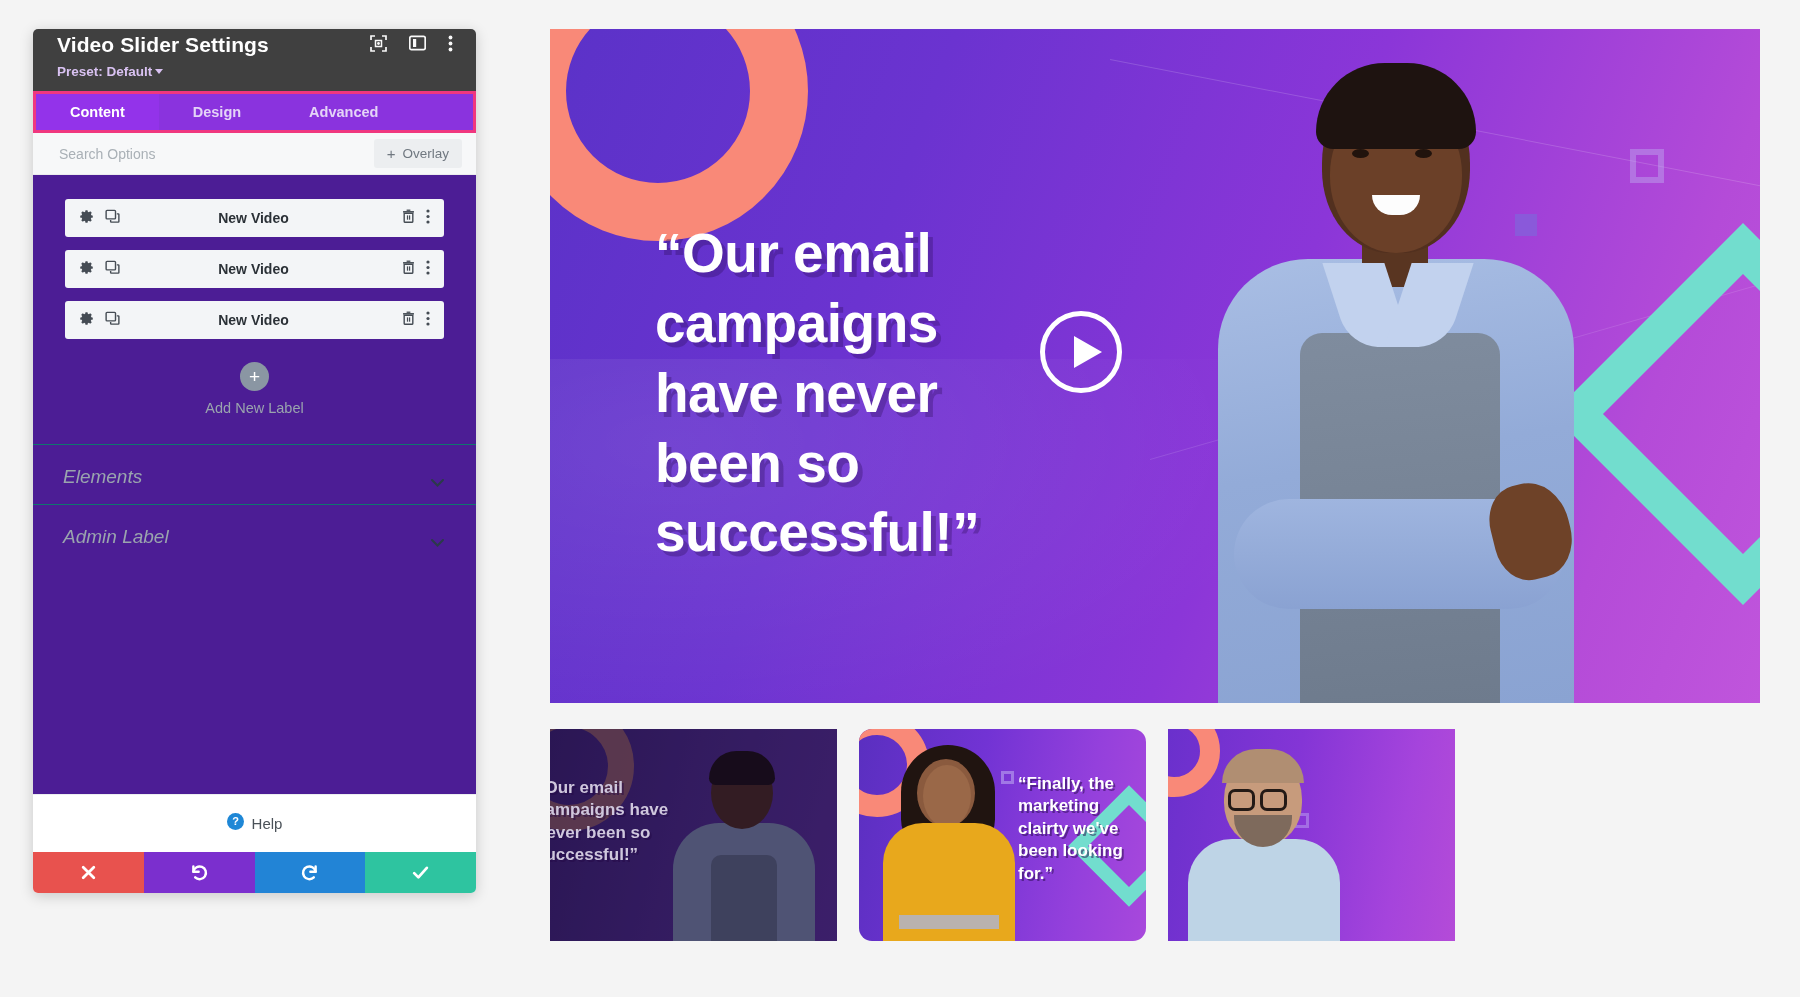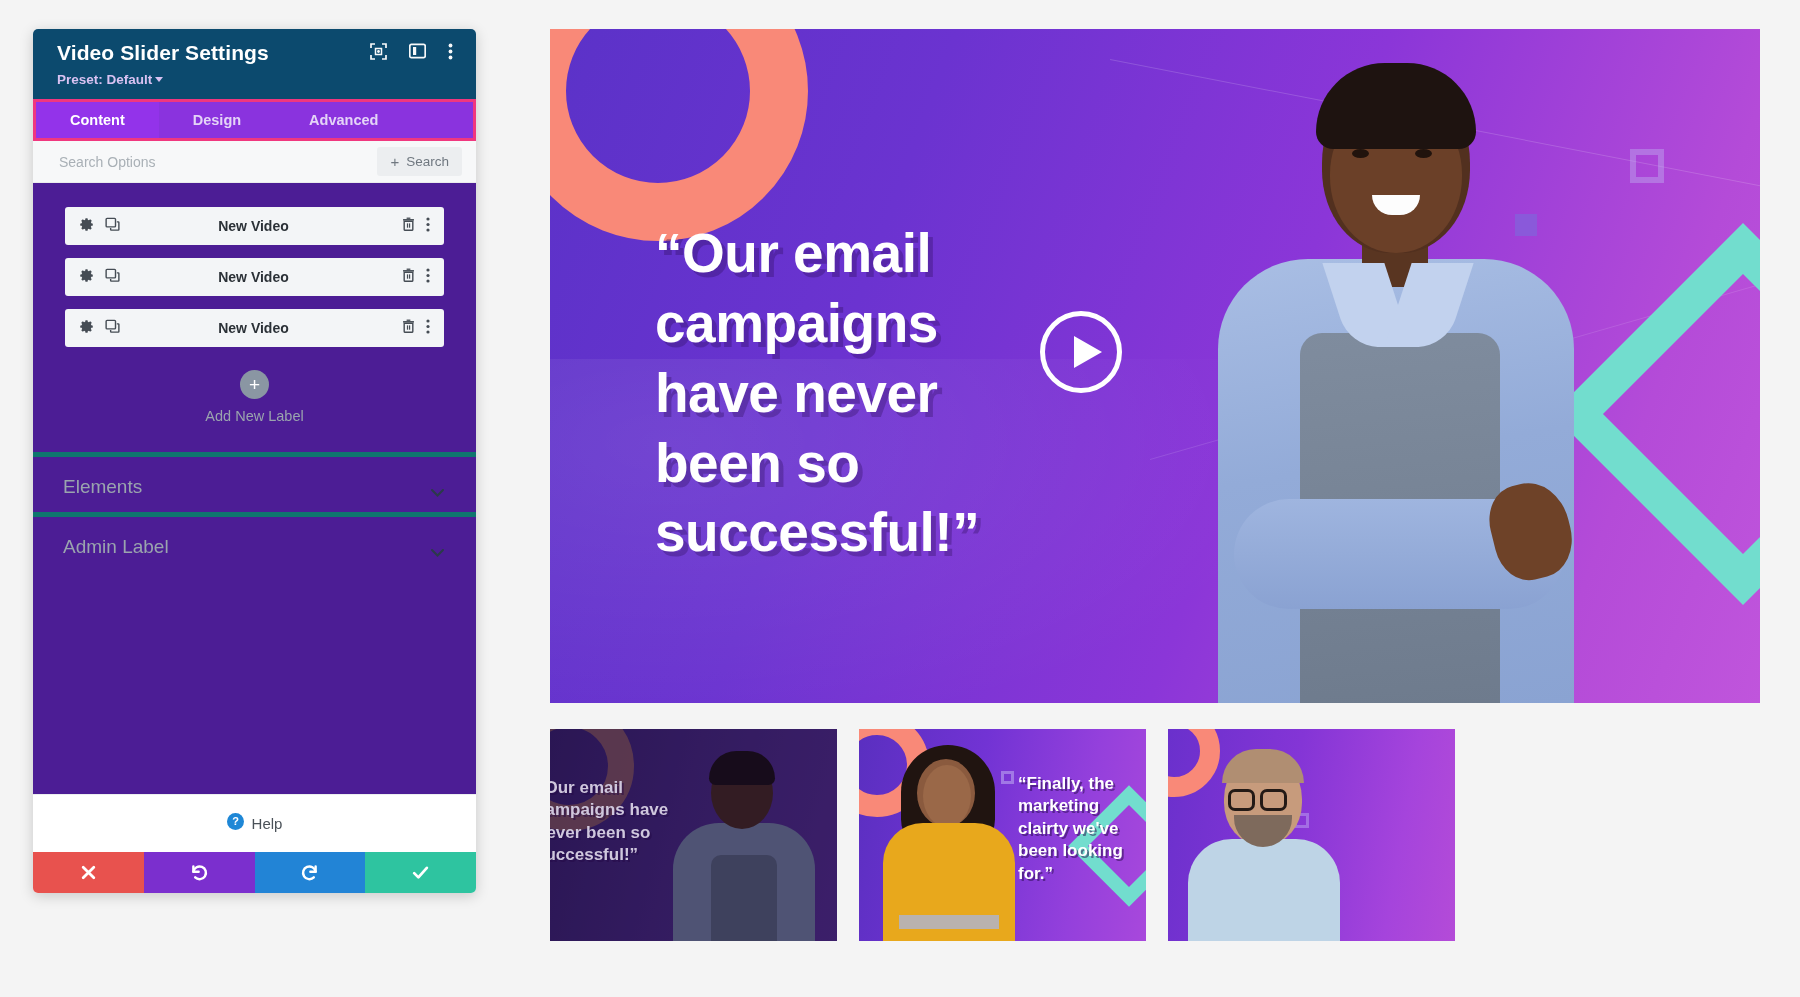--- a/index.html
+++ b/index.html
@@ -23,22 +23,22 @@
     background: #ffffff;
     border-radius: 5px;
     box-shadow: 0 3px 14px rgba(0,0,0,0.18);
     display: flex;
     flex-direction: column;
     overflow: hidden;
   }
 
   
   .panel-header {
-    background: #0c4a6e;
-    padding: 12px 20px 12px 24px;
+    background: #404040;
+    padding: 4px 20px 12px 24px;
     position: relative;
     flex: 0 0 auto;
   }
   .panel-header-row {
     display: flex;
     align-items: center;
     justify-content: space-between;
   }
   .panel-title {
     color: #ffffff;
@@ -193,27 +193,28 @@
     cursor: pointer;
   }
   .add-label {
     margin-top: 9px;
     font-size: 14.5px;
     color: #9aa4ae;
     cursor: pointer;
   }
 
   .toggle-section {
-    border-top: 5px solid #0f766e;
+    border-top: 1px solid #0f766e;
     height: 60px;
     display: flex;
     align-items: center;
     justify-content: space-between;
     padding: 4px 32px 0 30px;
     cursor: pointer;
+    font-style: italic;
   }
   .toggle-label {
     font-size: 19px;
     color: #9aa4ae;
   }
   .chev {
     width: 13px; height: 8px;
   }
 
   .help-row {
@@ -443,21 +444,21 @@
   }
   .t1 .pers {
     position: absolute; right: 8px; bottom: 0; width: 170px; height: 190px; z-index: 5;
   }
   .t1 .ph { position: absolute; left: 52px; top: 6px; width: 62px; height: 72px; background: #4A2C1C; border-radius: 50%; }
   .t1 .phair { position: absolute; left: 50px; top: 0; width: 66px; height: 34px; background: #1B110E; border-radius: 34px 34px 8px 8px; }
   .t1 .pb { position: absolute; left: 14px; top: 72px; width: 142px; height: 120px; background: #7A8AA8; border-radius: 46px 46px 0 0; }
   .t1 .pap { position: absolute; left: 52px; top: 104px; width: 66px; height: 88px; background: #5E6B80; border-radius: 10px 10px 0 0; }
 
   
-  .t2 { background: linear-gradient(100deg,#5A2FC0 0%, #7233D4 40%, #9440DC 75%, #A848DC 100%); }
+  .t2 { background: linear-gradient(100deg,#5A2FC0 0%, #7233D4 40%, #9440DC 75%, #A848DC 100%); border-radius: 13px; }
   .t2 .thumb-quote { right: -6px; top: 44px; width: 134px; }
   .t2 .ringc { position: absolute; left: -34px; top: -16px; width: 104px; height: 104px; border-radius: 50%; border: 22px solid #F98978; }
   .t2 .dia { position: absolute; right: -26px; top: 74px; width: 86px; height: 86px; border: 14px solid #72DDCE; transform: rotate(45deg); }
   .t2 .sq { position: absolute; left: 142px; top: 42px; width: 13px; height: 13px; border: 3px solid rgba(200,185,245,0.5); }
   .t2 .pers { position: absolute; left: 6px; bottom: 0; width: 168px; height: 196px; z-index: 5; }
   .t2 .ph { position: absolute; left: 52px; top: 14px; width: 58px; height: 68px; background: #8A5A3E; border-radius: 50%; }
   .t2 .phair { position: absolute; left: 36px; top: 0; width: 94px; height: 108px; background: #201410; border-radius: 50px 50px 36px 36px; }
   .t2 .pface { position: absolute; left: 58px; top: 20px; width: 48px; height: 62px; background: #9A6848; border-radius: 50%; z-index: 2; }
   .t2 .pb { position: absolute; left: 18px; top: 78px; width: 132px; height: 118px; background: #E8A81C; border-radius: 40px 40px 0 0; z-index: 3; }
   .t2 .pbelt { position: absolute; left: 34px; top: 170px; width: 100px; height: 14px; background: #B9B2AE; z-index: 4; }
@@ -518,21 +519,21 @@
       <div class="tab active">Content</div>
       <div class="tab">Design</div>
       <div class="tab">Advanced</div>
     </div>
   </div>
 
   <div class="search-row">
     <input class="search-input" type="text" placeholder="Search Options" style="">
     <button class="filter-btn">
       <span class="filter-plus">+</span>
-      <span>Search</span>
+      <span>Overlay</span>
     </button>
   </div>
 
   <div class="panel-body">
 
     <div class="video-list">
 
       <div class="video-row">
         <div class="vr-left">
           <span class="vr-icon">

